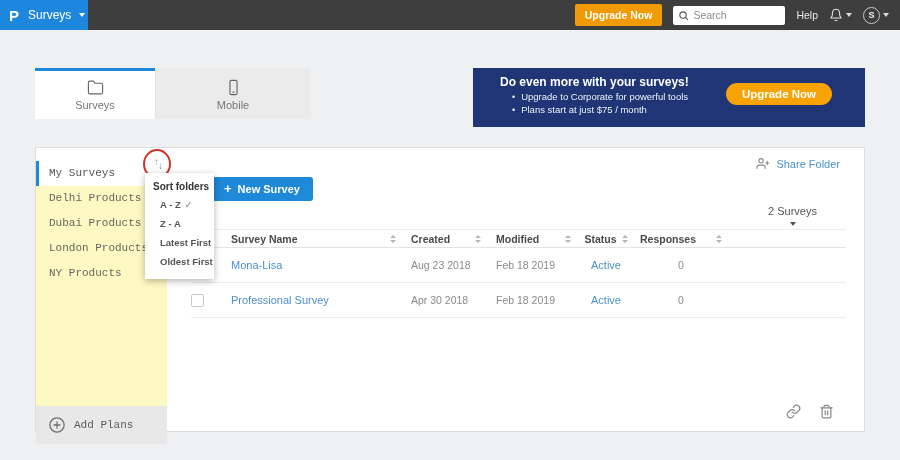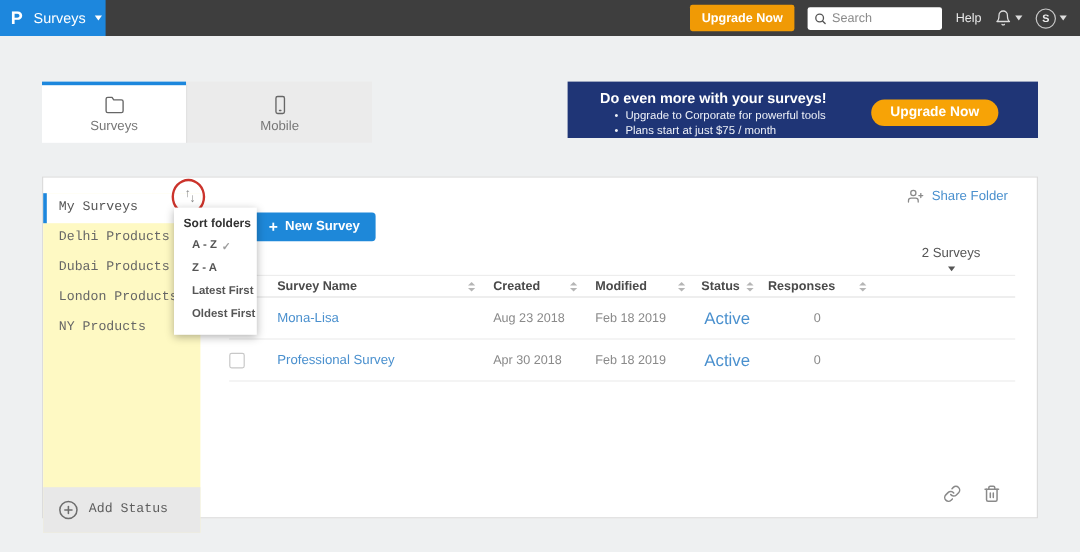--- a/index.html
+++ b/index.html
@@ -59,21 +59,21 @@
     gap:3px; background:#ebebeb; color:#777; cursor:pointer;
     border-top:3px solid transparent;
   }
   .tab.active { background:#fff; border-top:3px solid #1d87dd; }
   .tab-0 { width:120px; } .tab-1 { width:160px; border-left:1px solid #e2e2e2; }
   .tab-2 { width:155px; border-left:1px solid #e2e2e2; }
   .tab-icon { color:#666; }
 
   
   .promo {
-    position:absolute; left:473px; top:68px; width:392px; height:47px;
+    position:absolute; left:473px; top:68px; width:392px; height:59px;
     background:#1f3576; color:#fff; padding:7px 0 0 27px;
   }
   .promo-title { font-size:12px; font-weight:bold; }
   .promo-line { display:flex; gap:6px; align-items:baseline; margin:2px 0 0 12px;
     font-size:9.5px; color:#eef1f8; }
   .promo-dot { font-size:9px; }
   .btn-upgrade-promo {
     position:absolute; right:33px; top:15px;
     background:#f7a306; color:#fff; border:none; border-radius:11px;
     font-size:11.5px; font-weight:bold; padding:5px 16px; cursor:pointer;
@@ -155,21 +155,21 @@
   .c-status { width:60px; display:flex; align-items:center; justify-content:center; gap:5px; }
   .c-resp { width:90px; display:flex; align-items:center; justify-content:center; gap:20px; }
   .c-spacer { width:120px; }
   .sort-i { display:flex; flex-direction:column; gap:2px; }
   .sort-i i { width:0; height:0; border-left:3px solid transparent; border-right:3px solid transparent; }
   .sort-i .t { border-bottom:3.5px solid #b5b5b5; }
   .sort-i .b { border-top:3.5px solid #b5b5b5; }
   .checkbox { width:13px; height:13px; border:1px solid #c8c8c8; border-radius:2px; background:#fff; cursor:pointer; }
   .link { color:#4a90ce; font-size:11px; cursor:pointer; }
   .muted { color:#8a8a8a; font-size:10.5px; }
-  .status-active { color:#4a90ce; font-size:14px; }
+  .status-active { color:#4a90ce; font-size:11px; }
 
   
   .bottom-actions {
     position:absolute; right:30px; bottom:12px; display:flex; gap:18px; color:#8a8a8a;
   }
   .bottom-actions .act { cursor:pointer; background:none; border:none; color:inherit; padding:0; }
 </style>
 </head>
 <body>
 
@@ -249,21 +249,21 @@
     <div class="side-item">London Products</div>
     <div class="side-item">NY Products</div>
     <div class="add-folder">
       <span>
         <svg width="18" height="18" viewBox="0 0 24 24" fill="none" stroke="#6e6e6e" stroke-width="1.7" stroke-linecap="round">
           <circle cx="12" cy="12" r="9.5"></circle>
           <line x1="12" y1="8" x2="12" y2="16"></line>
             <line x1="8" y1="12" x2="16" y2="12"></line>
         </svg>
       </span>
-      <span>Add Status</span>
+      <span>Add Plans</span>
     </div>
   </div>
 
   <button class="sort-btn">
     <span class="up">↑</span>
       <span class="dn">↓</span>
   </button>
   <div class="annot-circle"></div>
 
   <div class="sort-menu">

